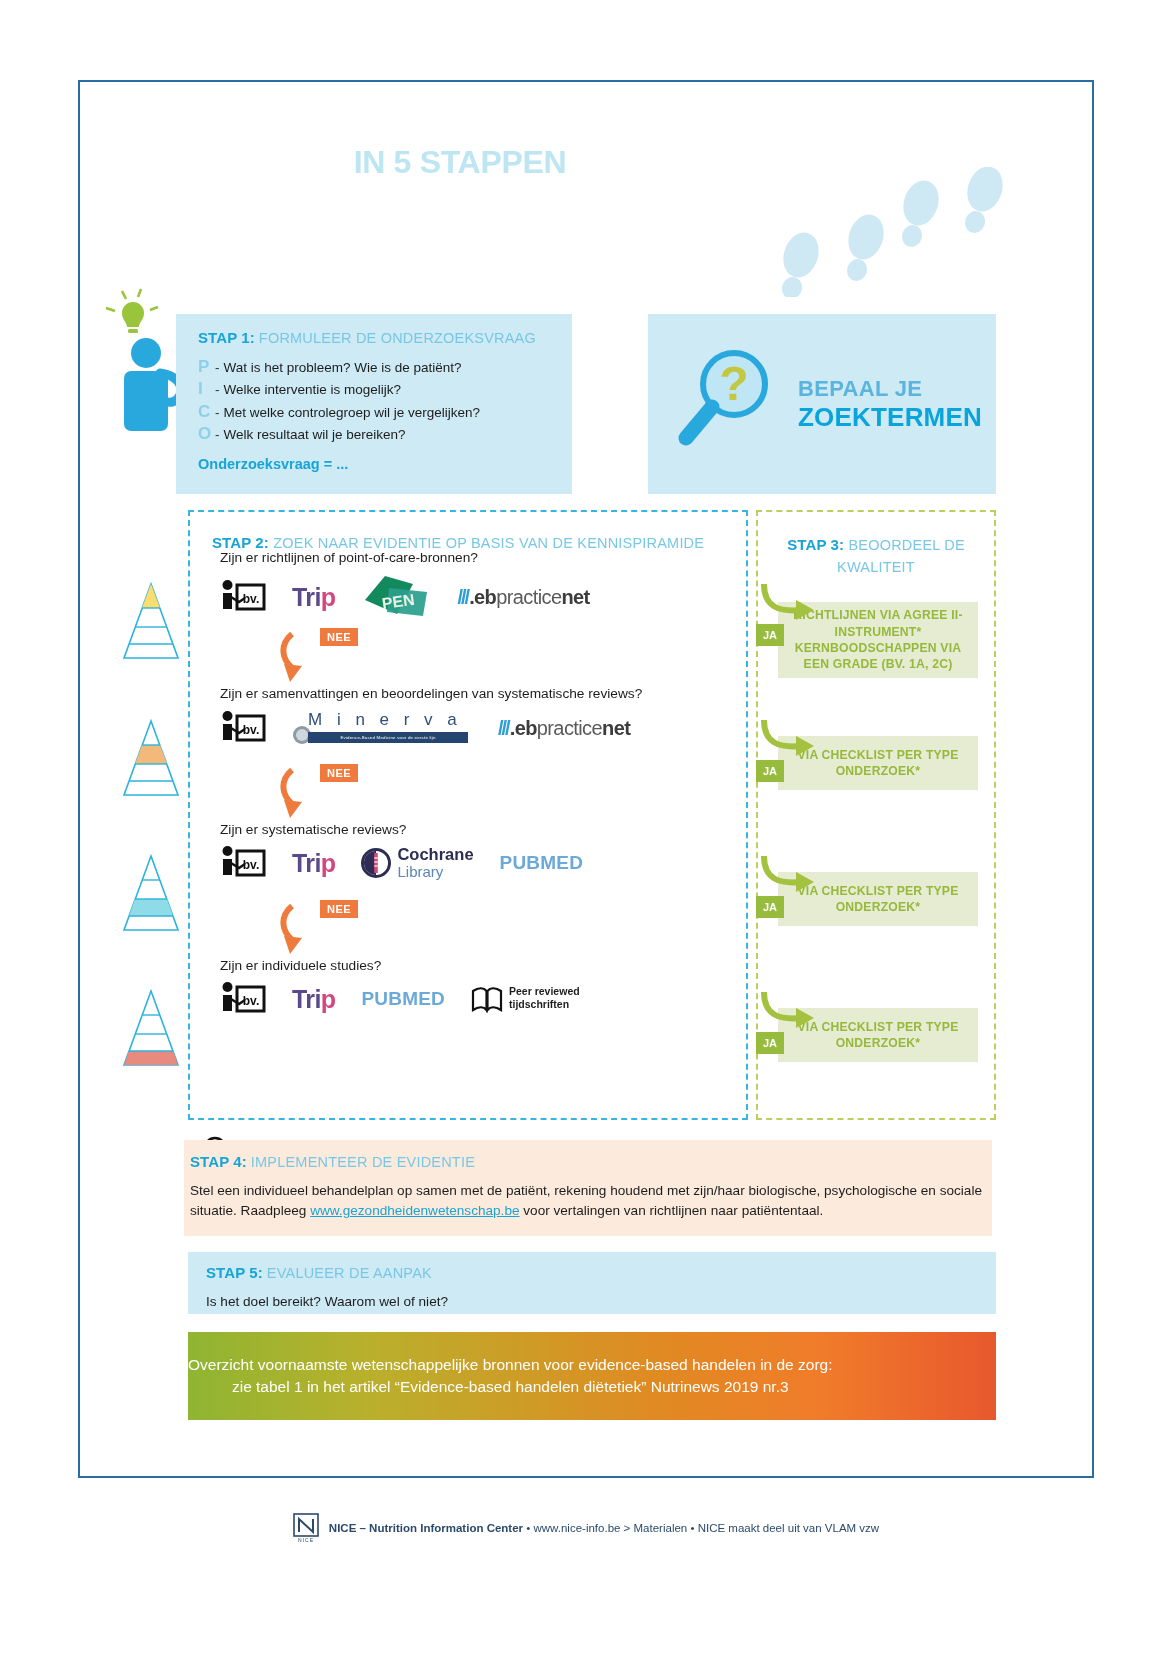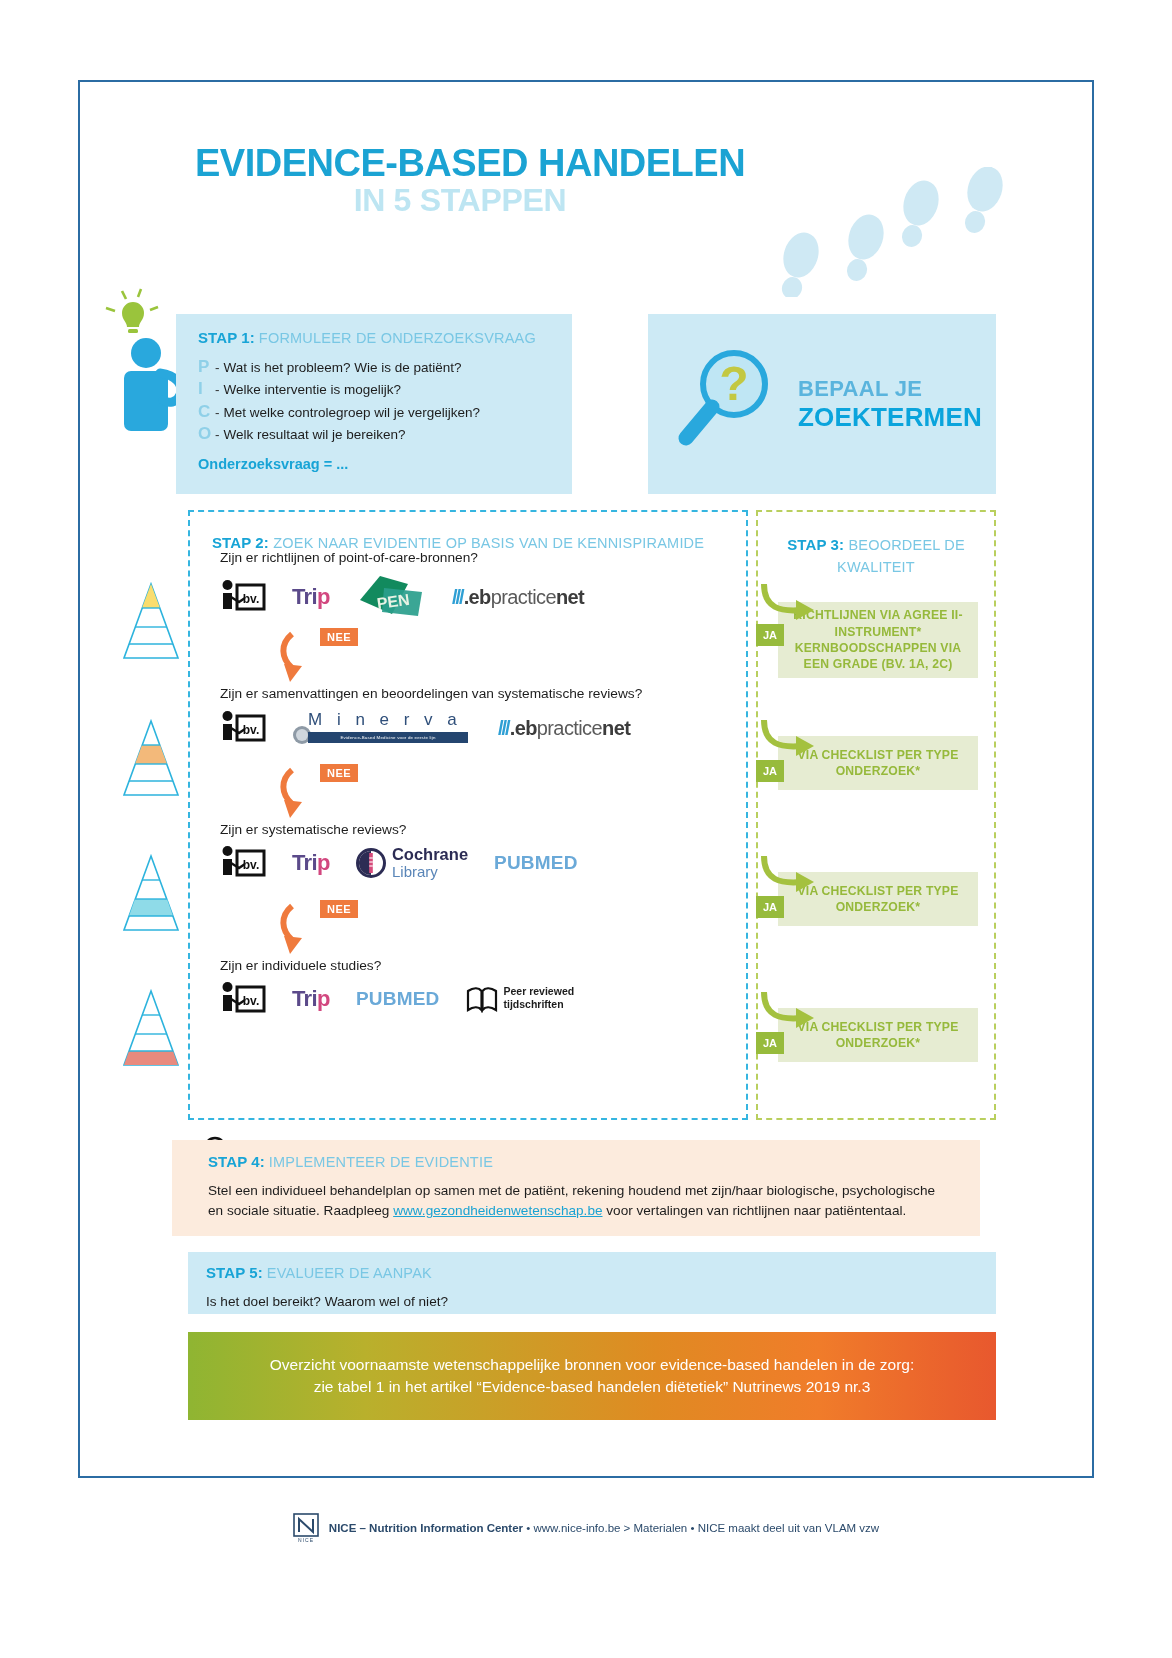--- a/index.html
+++ b/index.html
@@ -111,21 +111,21 @@
   .nee-badge {
     position: absolute; left: 42px; top: -2px;
     background: #ef7a3d; color: #fff;
     font-size: 11px; font-weight: 700; letter-spacing: .5px;
     padding: 3px 7px;
   }
 
   
   .logo-row { position: absolute; display: flex; align-items: center; }
   .bv-icon { width: 46px; height: 34px; flex: none; }
-  .trip-logo { font-size: 22px; font-weight: 800; color: #5b4a8a; letter-spacing: -.6px; }
+  .trip-logo { font-size: 25px; font-weight: 800; color: #5b4a8a; letter-spacing: -.6px; }
   .trip-logo .p { color: #d2477f; }
   .ebp-logo { font-size: 20px; color: #3c3c3c; letter-spacing: -.6px; white-space: nowrap; }
   .ebp-logo b { font-weight: 800; }
   .ebp-logo .light { color: #5a5a5a; font-weight: 300; }
   .ebp-slash { color: #2e9fd4; font-weight: 800; letter-spacing: -2px; margin-right: 1px; }
   .pubmed-logo { font-size: 19px; font-weight: 700; color: #6aa9d8; letter-spacing: .2px; }
   .cochrane-logo { display: flex; align-items: center; }
   .cochrane-txt { margin-left: 6px; line-height: 1.05; }
   .cochrane-txt .c1 { font-size: 16.5px; font-weight: 800; color: #2c2c54; }
   .cochrane-txt .c2 { font-size: 15px; color: #5a86b8; }
@@ -150,58 +150,57 @@
     width: 435px; height: 52px;
     background: #bfe6f4;
     display: flex; align-items: center; padding-left: 14px;
   }
   .cdlh-text { font-size: 12.3px; color: #1d1d1d; line-height: 1.35; }
   .cdlh-text b { font-weight: 800; }
   .cdlh-icon { position: absolute; left: 120px; top: 1052px; width: 56px; height: 60px; }
 
   
   .stap4-box {
-    position: absolute; left: 92px; top: 1058px;
+    position: absolute; left: 104px; top: 1058px;
     width: 808px; height: 96px;
-    background: #fcebdd; padding: 14px 36px;
+    background: #fcebdd; padding: 14px 6px;
   }
   .stap5-box {
     position: absolute; left: 108px; top: 1170px;
     width: 808px; height: 62px;
     background: #cdeaf5; padding: 13px 18px;
   }
   .body-text { font-size: 13.6px; color: #1d1d1d; line-height: 1.45; }
   .link { color: #1ba3d3; text-decoration: underline; }
 
   
   .grad-bar {
     position: absolute; left: 108px; top: 1250px;
     width: 808px; height: 88px;
     background: linear-gradient(to right, #8fb532 0%, #b9b02c 22%, #e08a22 58%, #f07c2a 78%, #e8582e 100%);
-    display: flex; align-items: center; justify-content: center;
+    display: flex; align-items: center; 
     text-align: center;
   }
   .grad-text { color: #fff; font-size: 15.5px; line-height: 1.45; }
 
   
   .footer {
     position: absolute; left: 0; top: 1513px; width: 1172px;
     display: flex; align-items: center; justify-content: center;
   }
   .nice-logo { width: 26px; height: 30px; margin-right: 10px; }
   .footer-text { font-size: 11.5px; color: #2b4a6b; }
   .footer-text b { font-weight: 700; }
 </style>
 </head>
 <body>
 
 <div class="page-frame">
 
   <div class="title-block">
-    <div class="title-main">EVIDENCE-BASED HANDELEN</div>
     <div class="title-sub">IN 5 STAPPEN</div>
   </div>
 
   <svg class="footsteps" viewBox="0 0 330 130">
     <g fill="#cfe9f4">
       <ellipse cx="295" cy="22" rx="17" ry="23" transform="rotate(18 295 22)"></ellipse>
       <ellipse cx="285" cy="55" rx="10" ry="11" transform="rotate(18 285 55)"></ellipse>
       <ellipse cx="231" cy="36" rx="17" ry="23" transform="rotate(18 231 36)"></ellipse>
       <ellipse cx="222" cy="69" rx="10" ry="11" transform="rotate(18 222 69)"></ellipse>
       <ellipse cx="176" cy="70" rx="17" ry="23" transform="rotate(18 176 70)"></ellipse>

